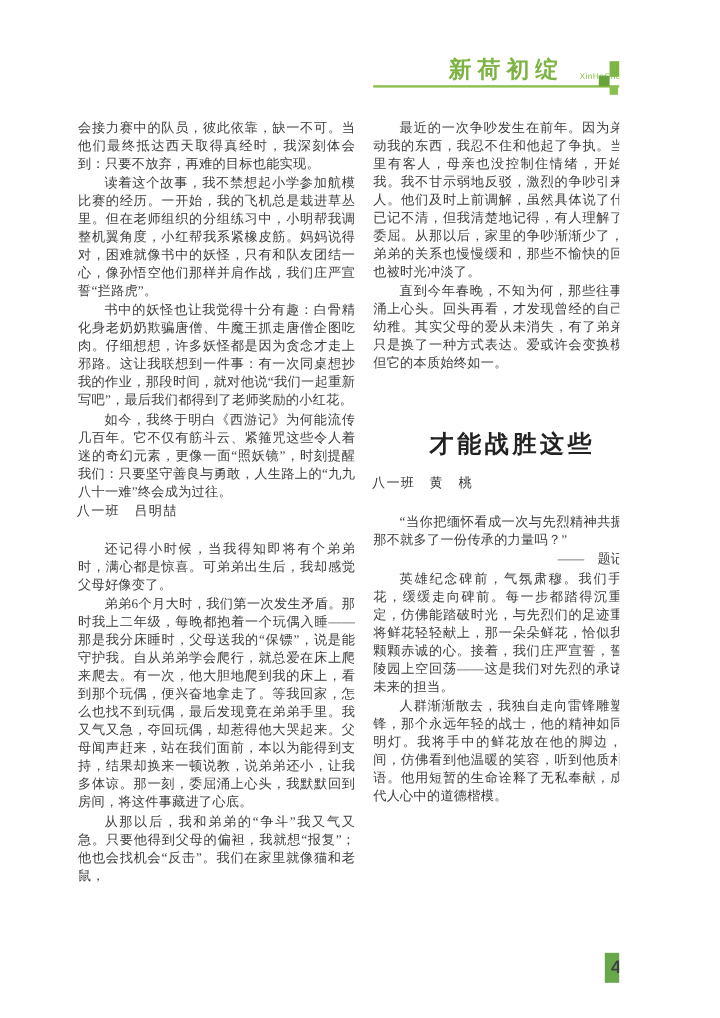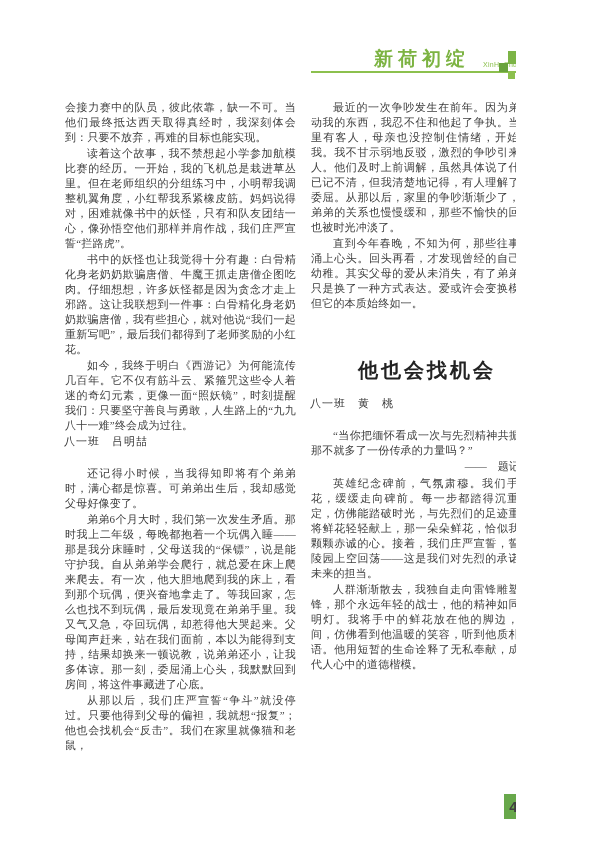--- a/index.html
+++ b/index.html
@@ -79,37 +79,37 @@
       <span class="sq sq1"></span>
       <span class="sq sq2"></span>
       <span class="sq sq3"></span>
     </div>
   </header>
 
   <section class="col col-left">
     <div>
         <p class="para no-indent">会接力赛中的队员，彼此依靠，缺一不可。当他们最终抵达西天取得真经时，我深刻体会到：只要不放弃，再难的目标也能实现。</p>
         <p class="para">读着这个故事，我不禁想起小学参加航模比赛的经历。一开始，我的飞机总是栽进草丛里。但在老师组织的分组练习中，小明帮我调整机翼角度，小红帮我系紧橡皮筋。妈妈说得对，困难就像书中的妖怪，只有和队友团结一心，像孙悟空他们那样并肩作战，我们庄严宣誓“拦路虎”。</p>
-        <p class="para">书中的妖怪也让我觉得十分有趣：白骨精化身老奶奶欺骗唐僧、牛魔王抓走唐僧企图吃肉。仔细想想，许多妖怪都是因为贪念才走上邪路。这让我联想到一件事：白骨精化身老奶奶欺骗唐僧，我有些担心，就对他说“我们一起重新写吧”，最后我们都得到了老师奖励的小红花。</p>
+        <p class="para">书中的妖怪也让我觉得十分有趣：白骨精化身老奶奶欺骗唐僧、牛魔王抓走唐僧企图吃肉。仔细想想，许多妖怪都是因为贪念才走上邪路。这让我联想到一件事：有一次同桌想抄我的作业，那段时间，就对他说“我们一起重新写吧”，最后我们都得到了老师奖励的小红花。</p>
         <p class="para">如今，我终于明白《西游记》为何能流传几百年。它不仅有筋斗云、紧箍咒这些令人着迷的奇幻元素，更像一面“照妖镜”，时刻提醒我们：只要坚守善良与勇敢，人生路上的“九九八十一难”终会成为过往。</p>
       </div>
     <div class="author">八一班　吕明喆</div>
     <div>
         <p class="para">还记得小时候，当我得知即将有个弟弟时，满心都是惊喜。可弟弟出生后，我却感觉父母好像变了。</p>
         <p class="para">弟弟6个月大时，我们第一次发生矛盾。那时我上二年级，每晚都抱着一个玩偶入睡——那是我分床睡时，父母送我的“保镖”，说是能守护我。自从弟弟学会爬行，就总爱在床上爬来爬去。有一次，他大胆地爬到我的床上，看到那个玩偶，便兴奋地拿走了。等我回家，怎么也找不到玩偶，最后发现竟在弟弟手里。我又气又急，夺回玩偶，却惹得他大哭起来。父母闻声赶来，站在我们面前，本以为能得到支持，结果却换来一顿说教，说弟弟还小，让我多体谅。那一刻，委屈涌上心头，我默默回到房间，将这件事藏进了心底。</p>
-        <p class="para">从那以后，我们庄严宣誓“争斗”就没停过。只要他得到父母的偏袒，我就想“报复”；他也会找机会“反击”。我们在家里就像猫和老鼠，</p>
+        <p class="para">从那以后，我和弟弟的“争斗”我又气又急。只要他得到父母的偏袒，我就想“报复”；他也会找机会“反击”。我们在家里就像猫和老鼠，</p>
       </div>
   </section>
 
   <section class="col col-right">
     <div>
         <p class="para">最近的一次争吵发生在前年。因为弟弟乱动我的东西，我忍不住和他起了争执。当时家里有客人，母亲也没控制住情绪，开始指责我。我不甘示弱地反驳，激烈的争吵引来了客人。他们及时上前调解，虽然具体说了什么我已记不清，但我清楚地记得，有人理解了我的委屈。从那以后，家里的争吵渐渐少了，我和弟弟的关系也慢慢缓和，那些不愉快的回忆，也被时光冲淡了。</p>
         <p class="para">直到今年春晚，不知为何，那些往事突然涌上心头。回头再看，才发现曾经的自己多么幼稚。其实父母的爱从未消失，有了弟弟后，只是换了一种方式表达。爱或许会变换模样，但它的本质始终如一。</p>
       </div>
-    <h2 class="title">他也会找机会</h2>
+    <h2 class="title">才能战胜这些</h2>
     <div class="author">八一班　黄　桃</div>
     <p class="para">“当你把缅怀看成一次与先烈精神共振时，那不就多了一份传承的力量吗？”</p>
     <div class="quote-attr">——　题记</div>
     <div>
         <p class="para">英雄纪念碑前，气氛肃穆。我们手捧鲜花，缓缓走向碑前。每一步都踏得沉重而坚定，仿佛能踏破时光，与先烈们的足迹重合。将鲜花轻轻献上，那一朵朵鲜花，恰似我们一颗颗赤诚的心。接着，我们庄严宣誓，誓言在陵园上空回荡——这是我们对先烈的承诺，对未来的担当。</p>
         <p class="para">人群渐渐散去，我独自走向雷锋雕塑。雷锋，那个永远年轻的战士，他的精神如同一盏明灯。我将手中的鲜花放在他的脚边，恍惚间，仿佛看到他温暖的笑容，听到他质朴的话语。他用短暂的生命诠释了无私奉献，成为几代人心中的道德楷模。</p>
       </div>
   </section>
 
   <div class="page-num">48</div>

